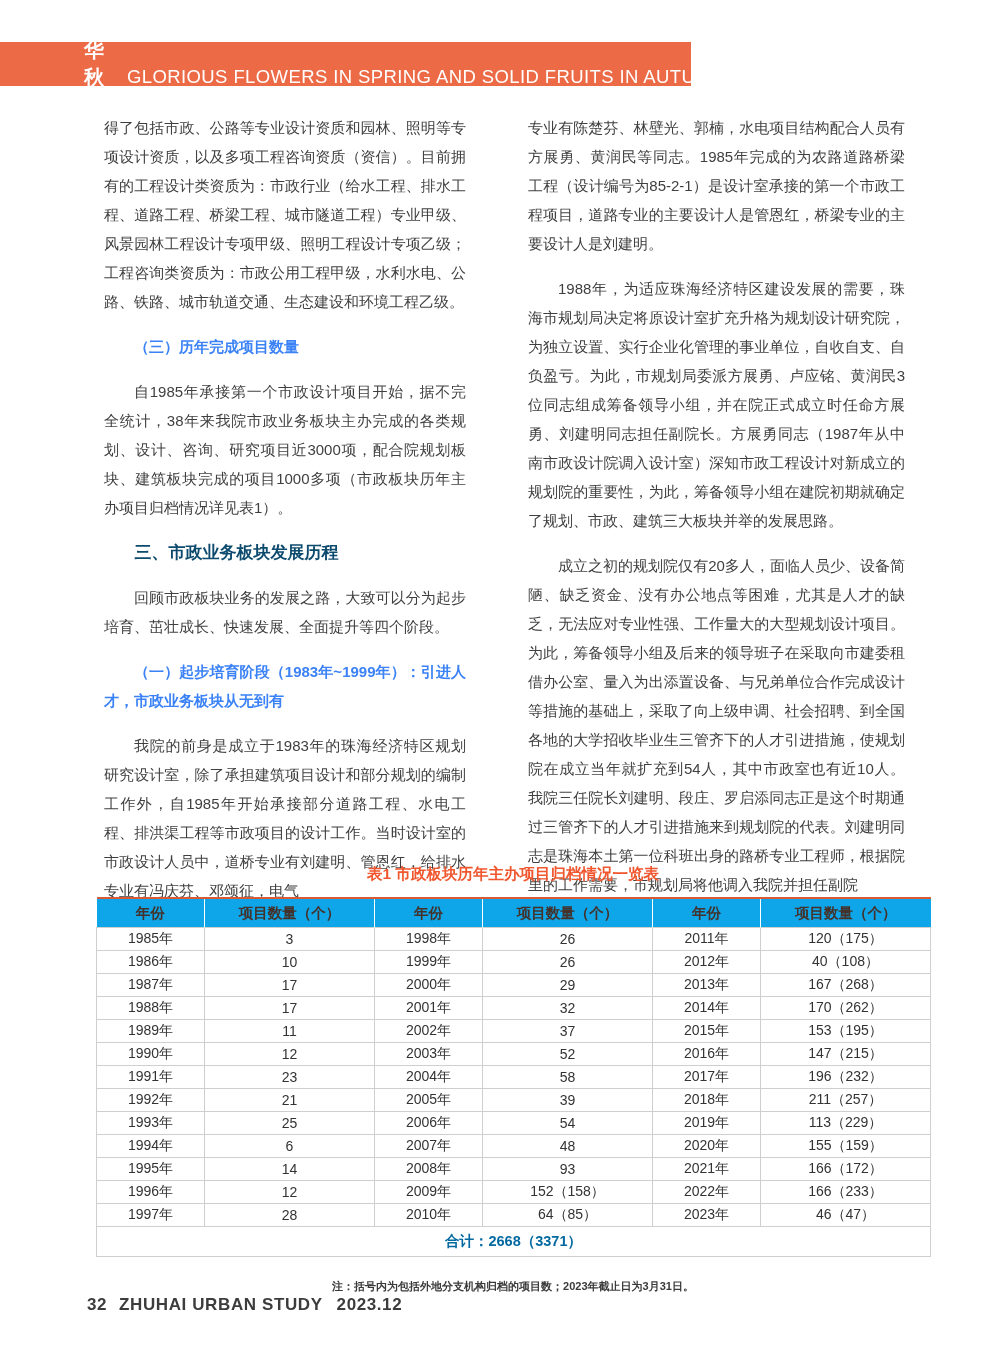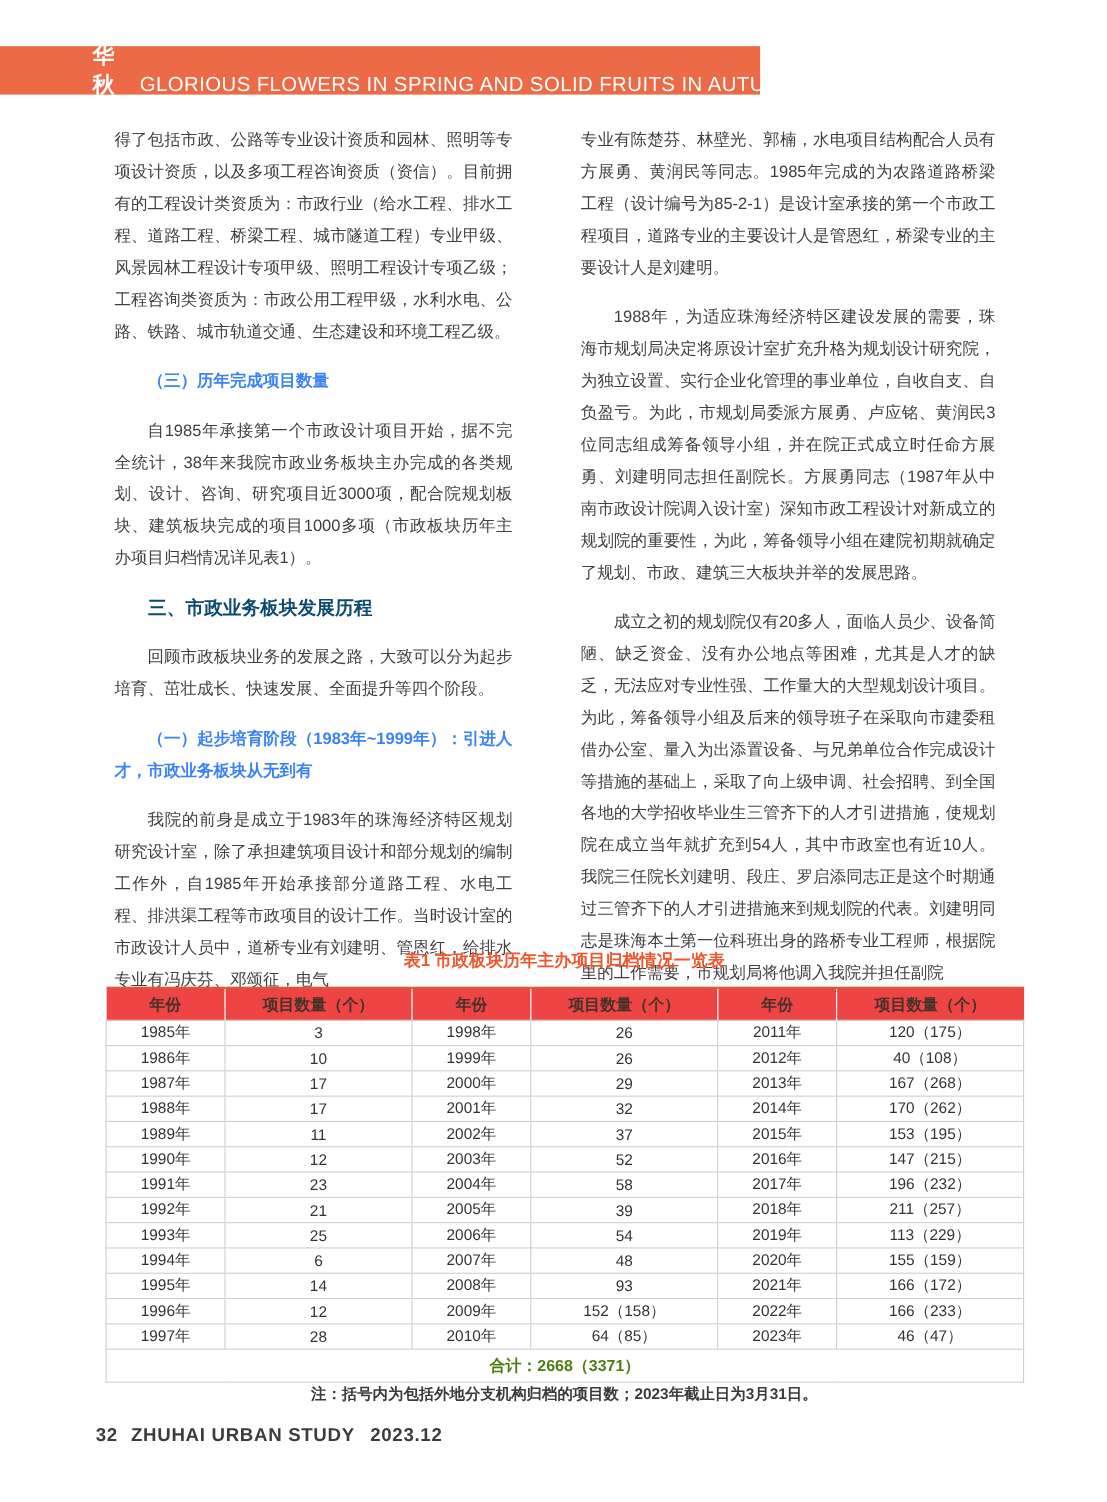--- a/index.html
+++ b/index.html
@@ -47,37 +47,37 @@
   .table-block{position:absolute;left:96px;top:864px;width:834px;}
   .tbl-title{
     text-align:center;color:#F0572E;font-weight:bold;
     font-size:15.5px;line-height:20px;margin:0 0 13px 0;
   }
   table.archive{
     width:834px;border-collapse:collapse;table-layout:fixed;
     font-size:14px;color:#333333;
   }
   table.archive thead th{
-    background:#ef4444;color:#44322a;
+    background:#0ea5e9;color:#44322a;
     font-weight:bold;font-size:14.5px;
     height:28px;padding:0;text-align:center;
     border-top:2px solid #d95a34;
   }
   table.archive thead th + th{border-left:1px solid #ffffff;}
   table.archive tbody td{
     border:1px solid #cfcfcf;height:22px;padding:0;
     text-align:center;background:#ffffff;
   }
   table.archive tfoot td{
     border:1px solid #cfcfcf;height:27px;
-    text-align:center;font-weight:bold;font-size:14.5px;color:#4d7c0f;
+    text-align:center;font-weight:bold;font-size:14.5px;color:#0369a1;
   }
   .tbl-note{
-    margin-top:2px;text-align:center;
-    font-size:14px;font-weight:bold;color:#3a3a3a;
+    margin-top:22px;text-align:center;
+    font-size:11px;font-weight:bold;color:#3a3a3a;
   }
   
   .footer{
     position:absolute;left:87px;top:1295px;
     font-size:17px;font-weight:600;color:#3c3c3c;letter-spacing:.6px;
     display:flex;align-items:baseline;
   }
   .footer .num{margin-right:12px;}
   .footer .issue{margin-left:14px;}
 </style>

